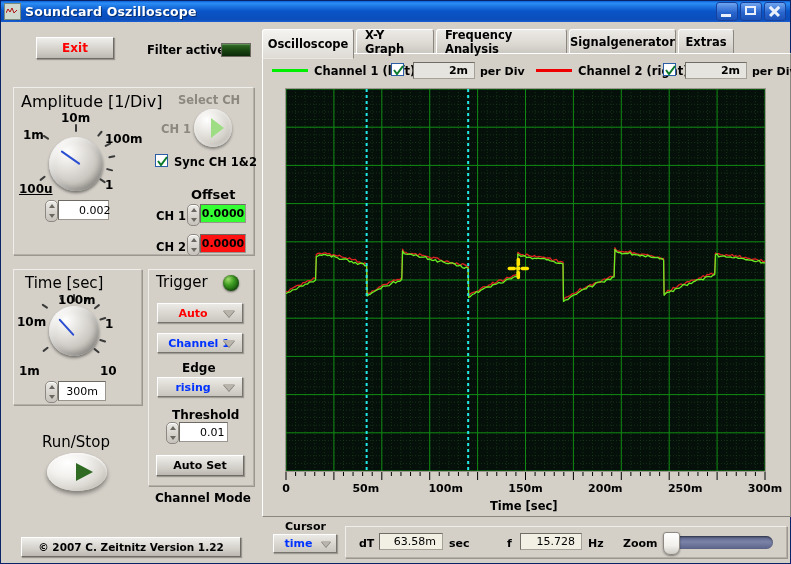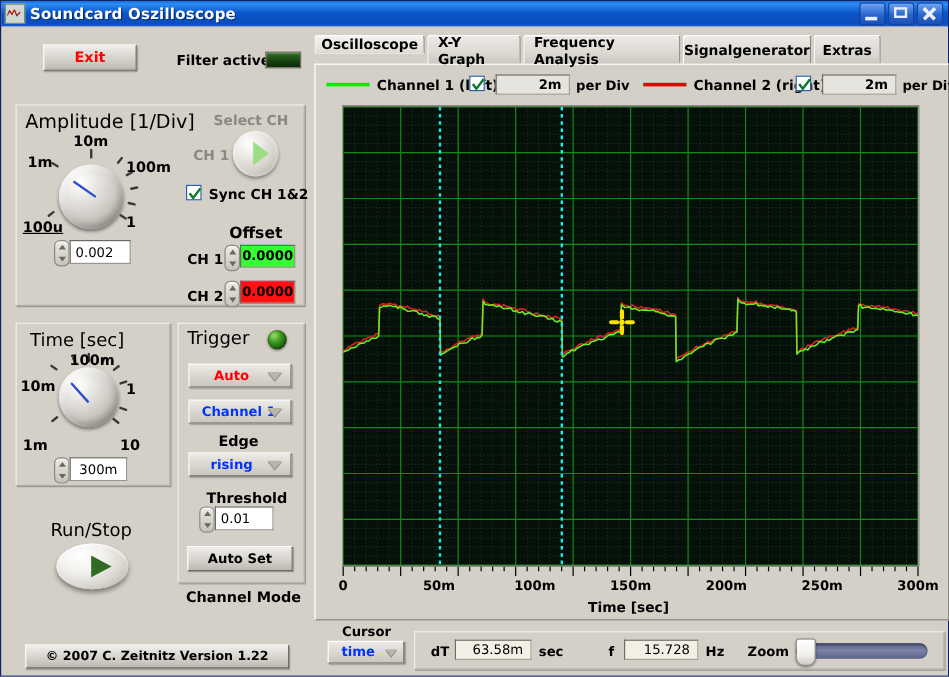--- a/index.html
+++ b/index.html
@@ -51,21 +51,21 @@
     display:flex;align-items:center;justify-content:center;
     font-size:11px;font-weight:bold;box-shadow:1px 1px 1px rgba(0,0,0,.25);}
   .combo .arw{position:absolute;right:7px;top:50%;margin-top:-3px;
     width:0;height:0;border-left:6px solid transparent;border-right:6px solid transparent;
     border-top:7px solid #b9b5ad;
     filter:drop-shadow(0 1px 0 #807c75);}
 
   
   .txt{position:absolute;box-sizing:border-box;background:#fff;
     border:1px solid #9a968f;border-top-color:#6d6a64;border-left-color:#6d6a64;
-    font-size:11px;color:#000;display:flex;align-items:center;padding:0 4px;}
+    font-size:11px;color:#000;display:flex;align-items:center;padding:0 20px;}
   .txt.r{justify-content:flex-end;}
   
   .spin{position:absolute;width:11px;height:20px;border-radius:5px;
     background:linear-gradient(180deg,#eceae6,#c6c2bb);
     border:1px solid #8d8982;box-shadow:inset 0 1px 0 #fff;}
   .spin:before,.spin:after{content:"";position:absolute;left:50%;margin-left:-3px;
     width:0;height:0;border-left:3px solid transparent;border-right:3px solid transparent;}
   .spin:before{top:3px;border-bottom:4px solid #6a6760;}
   .spin:after{bottom:3px;border-top:4px solid #6a6760;}
 
@@ -96,21 +96,21 @@
     box-shadow:0 3px 4px rgba(0,0,0,.4), inset 0 1px 2px rgba(255,255,255,.9);}
 
   
   .tabstrip{position:absolute;left:261px;top:28px;width:527px;height:25px;}
   .tab{position:absolute;top:0;height:24px;box-sizing:border-box;
     background:linear-gradient(180deg,#eceae6,#dcd9d3 60%,#cbc8c1);
     border:1px solid #8a8680;border-bottom:none;border-top-color:#ffffff;border-left-color:#ffffff;
     border-radius:3px 3px 0 0;display:flex;align-items:center;justify-content:center;
     font-size:11.5px;font-weight:bold;color:#000;padding:0 8px;}
   .tab.sel{background:linear-gradient(180deg,#f4f3f0,#e8e6e1 60%,#dedbd5);
-    height:16px;top:0;z-index:5;border-bottom:1px solid #e8e6e1;}
+    height:30px;top:0;z-index:5;border-bottom:1px solid #e8e6e1;}
   .tabbody{position:absolute;left:261px;top:52px;width:527px;height:462px;
     background:#d4d0c8;border:1px solid #8a8680;border-top-color:#ffffff;border-left-color:#ffffff;}
 
   
   .legline{position:absolute;height:3px;}
 
   
   .plotframe{position:absolute;left:284px;top:87px;width:481px;height:384px;
      border:1px solid #9b978f;box-sizing:border-box;background:#06100a;}
   .plot{position:absolute;inset:0;overflow:hidden;}

